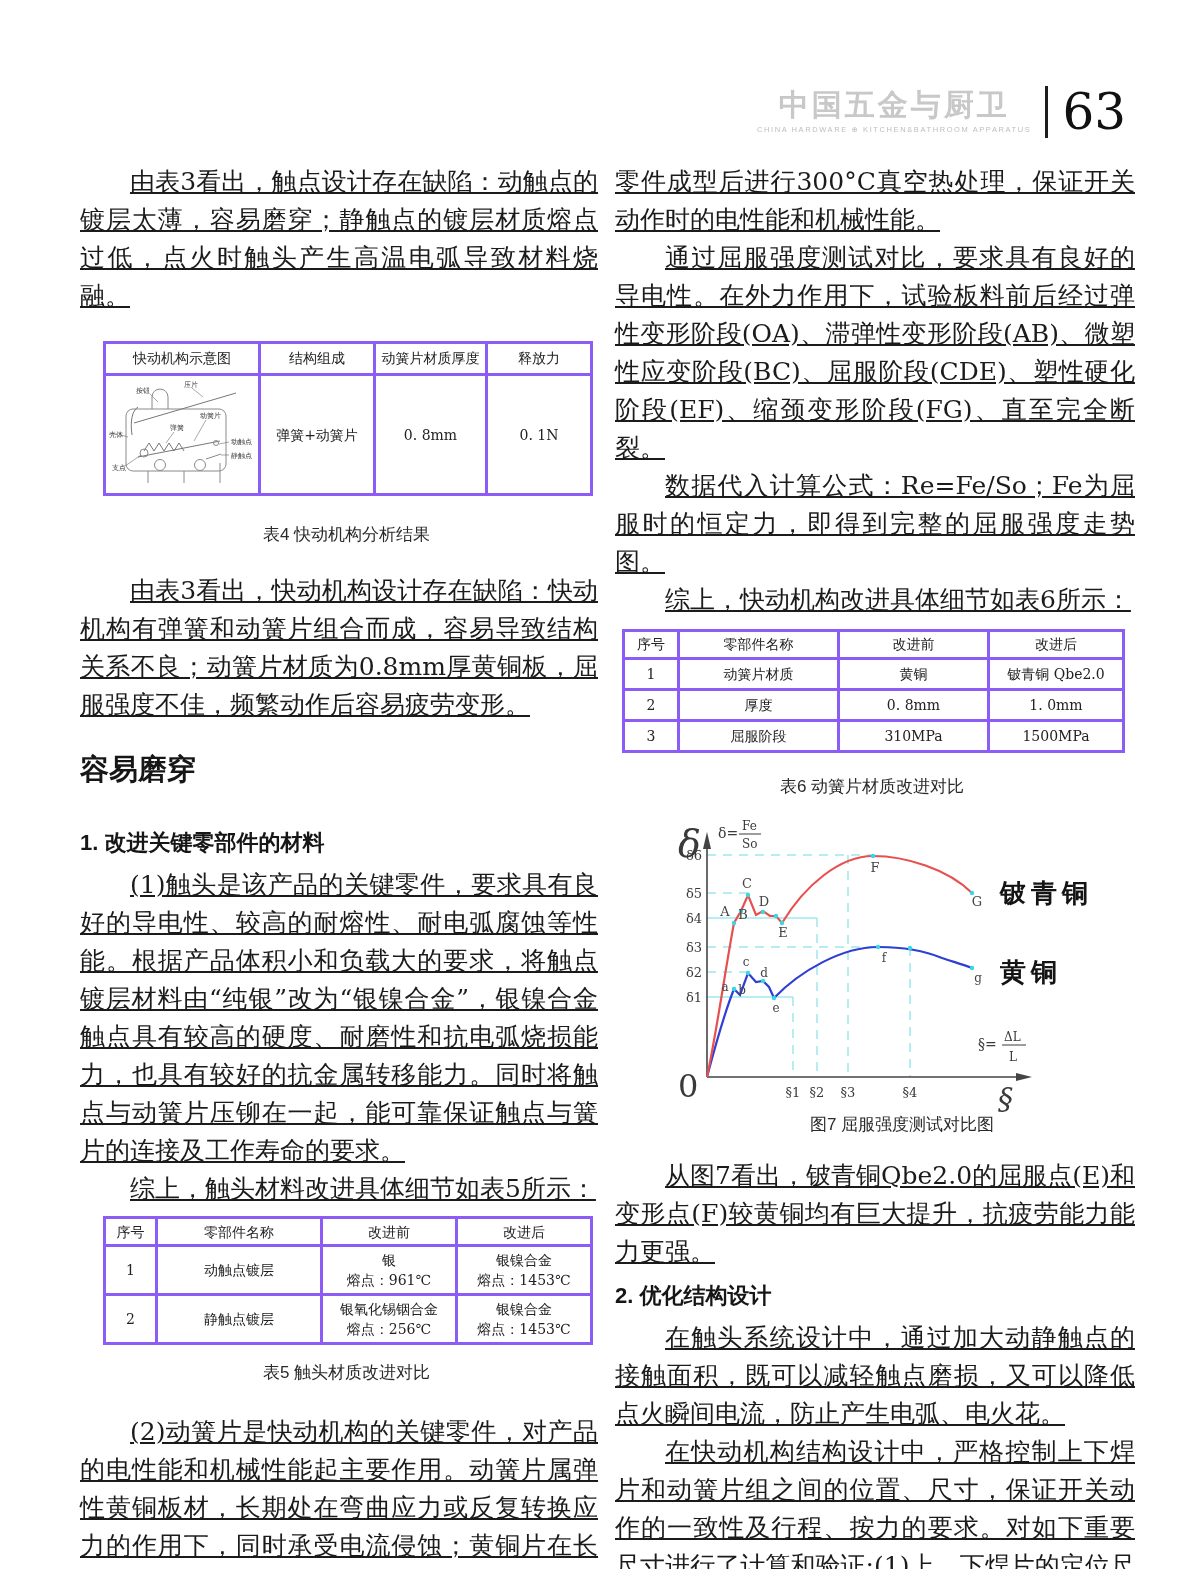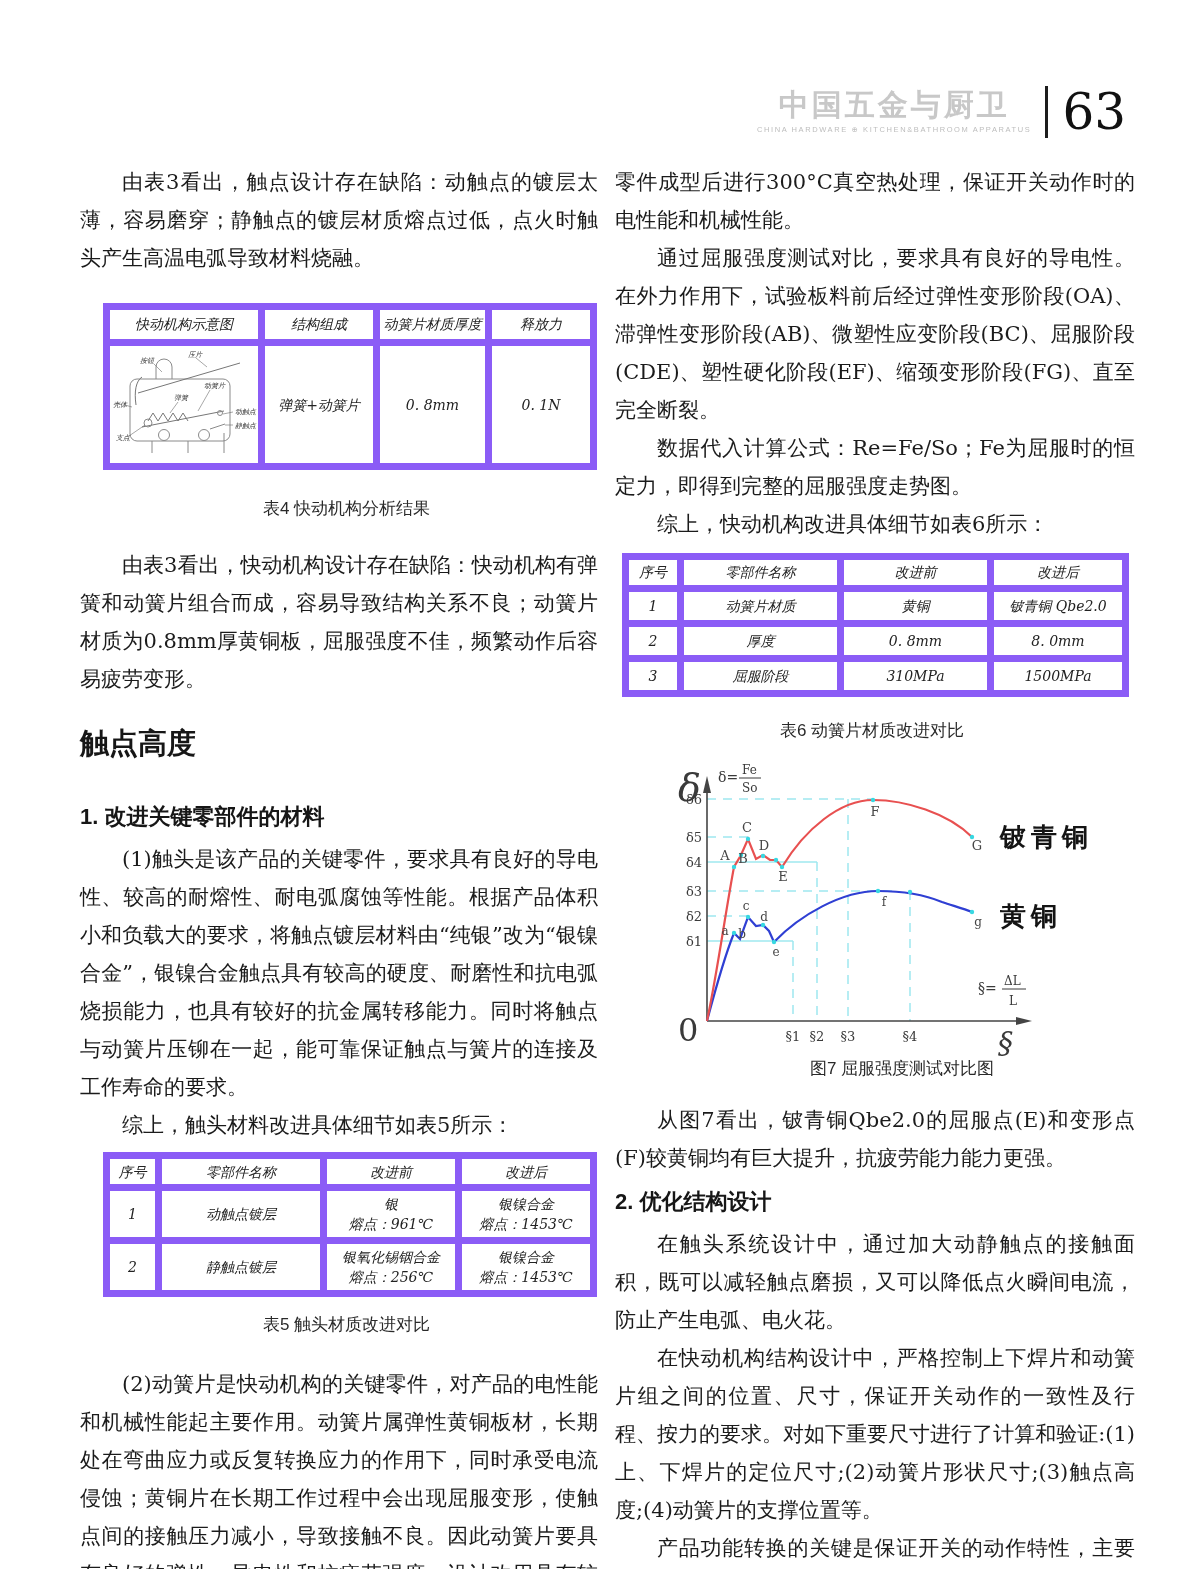--- a/index.html
+++ b/index.html
@@ -11,31 +11,31 @@
   .brand-cn{font-family:"Liberation Sans",sans-serif;font-weight:bold;font-size:30px;
             letter-spacing:3px;color:#c8c8c8;line-height:1;}
   .brand-en{font-family:"Liberation Sans",sans-serif;font-size:7.5px;letter-spacing:1.6px;
             color:#bdbdbd;margin-top:5px;white-space:nowrap;}
   .head-divider{width:3px;height:52px;background:#1d1d1d;}
   .pagenum{font-family:"DejaVu Serif",serif;font-size:50px;color:#111;line-height:1;}
   
   .col{position:absolute;top:163px;width:520px;}
   .col-left{left:80px;width:518px;}
   .col-right{left:615px;width:520px;}
-  .para{margin:0;font-size:21px;line-height:38px;text-align:justify;text-justify:inter-ideograph;}
+  .para{margin:0;font-size:25px;line-height:38px;text-align:justify;text-justify:inter-ideograph;text-decoration:underline;}
   .indent{text-indent:2em;}
   .h-main{margin:26px 0 0 0;font-family:"Liberation Sans",sans-serif;font-weight:bold;
           font-size:29px;line-height:38px;color:#161616;}
   .h-sub{margin:40px 0 0 0;font-family:"Liberation Sans",sans-serif;font-weight:bold;
          font-size:22px;line-height:30px;color:#161616;}
   .h-sub2{margin:10px 0 0 0;}
   
   table.tbl{border-collapse:collapse;table-layout:fixed;}
-  .tbl th,.tbl td{border:7px solid #8b5cf6;text-align:center;vertical-align:middle;
-        font-size:14px;font-weight:normal;color:#222;padding:1px 2px;line-height:1.45;font-style:italic;}
+  .tbl th,.tbl td{border:3px solid #8b5cf6;text-align:center;vertical-align:middle;
+        font-size:14px;font-weight:normal;color:#222;padding:1px 2px;line-height:1.45;}
   .tbl4{margin:26px 0 0 23px;width:487px;}
   .tbl4 th{height:27px;}
   .tbl4 td{height:113px;}
   .tbl5{margin:8px 0 0 23px;width:487px;}
   .tbl5 th{height:23px;}
   .tbl5 td{height:44px;}
   .tbl6{margin:10px 0 0 7px;width:500px;}
   .tbl6 th{height:23px;}
   .tbl6 td{height:26px;}
   .caption{font-family:"Liberation Sans",sans-serif;font-size:17px;color:#2a2a2a;
@@ -127,21 +127,21 @@
           </td>
           <td>弹簧+动簧片</td>
           <td>0. 8mm</td>
           <td>0. 1N</td>
         </tr>
       </tbody>
     </table>
     <div class="caption cap4">表4 快动机构分析结果</div>
 
     <p class="para indent mt25">由表3看出，快动机构设计存在缺陷：快动机构有弹簧和动簧片组合而成，容易导致结构关系不良；动簧片材质为0.8mm厚黄铜板，屈服强度不佳，频繁动作后容易疲劳变形。</p>
-    <h2 class="h-main">触点高度</h2>
+    <h2 class="h-main">容易磨穿</h2>
     <h3 class="h-sub">1. 改进关键零部件的材料</h3>
     <p class="para indent mt8">(1)触头是该产品的关键零件，要求具有良好的导电性、较高的耐熔性、耐电弧腐蚀等性能。根据产品体积小和负载大的要求，将触点镀层材料由“纯银”改为“银镍合金”，银镍合金触点具有较高的硬度、耐磨性和抗电弧烧损能力，也具有较好的抗金属转移能力。同时将触点与动簧片压铆在一起，能可靠保证触点与簧片的连接及工作寿命的要求。</p>
     <p class="para indent">综上，触头材料改进具体细节如表5所示：</p>
 
     <table class="tbl tbl5">
       <colgroup>
           <col style="width:52px">
           <col style="width:165px">
           <col style="width:135px">
           <col style="width:135px">
@@ -211,21 +211,21 @@
         <tr>
           <td>1</td>
           <td>动簧片材质</td>
           <td>黄铜</td>
           <td>铍青铜 Qbe2.0</td>
         </tr>
         <tr>
           <td>2</td>
           <td>厚度</td>
           <td>0. 8mm</td>
-          <td>8. 0mm</td>
+          <td>1. 0mm</td>
         </tr>
         <tr>
           <td>3</td>
           <td>屈服阶段</td>
           <td>310MPa</td>
           <td>1500MPa</td>
         </tr>
       </tbody>
     </table>
     <div class="caption cap6">表6 动簧片材质改进对比</div>

